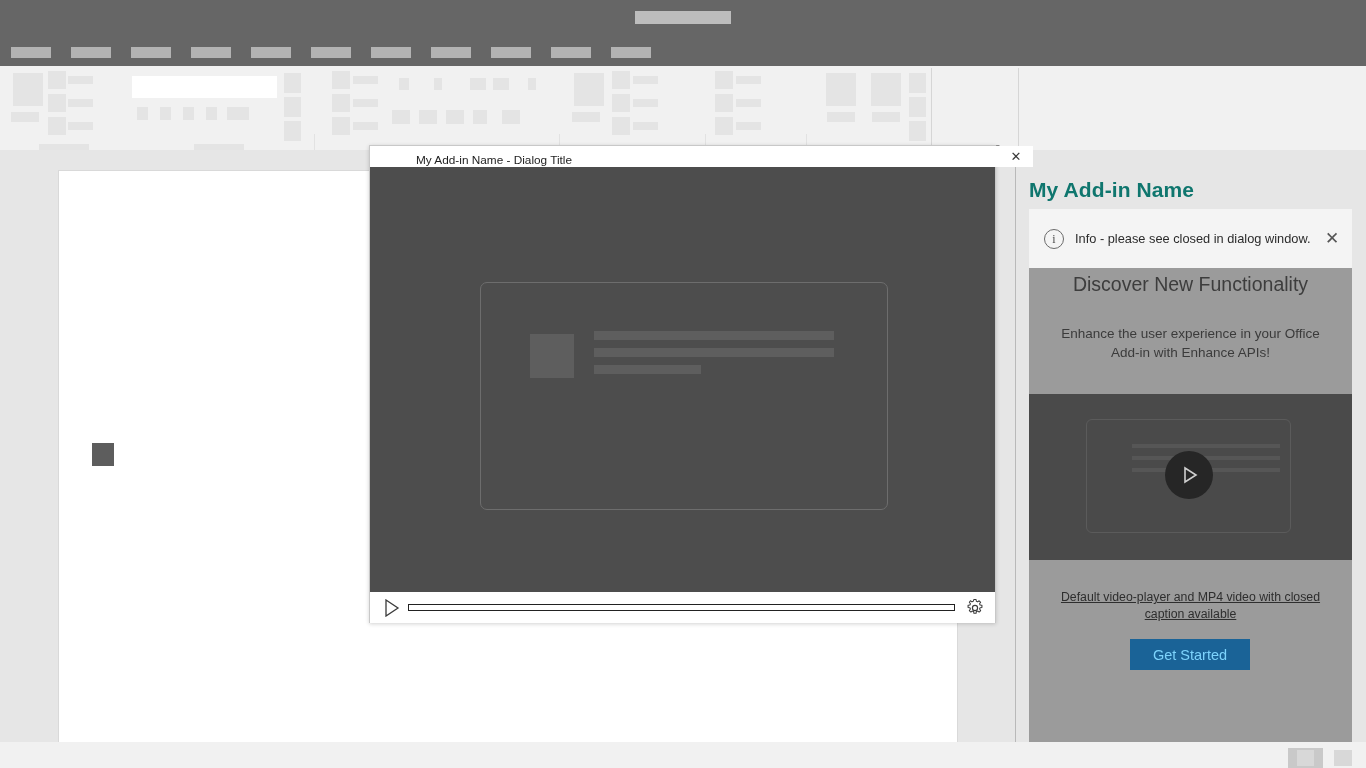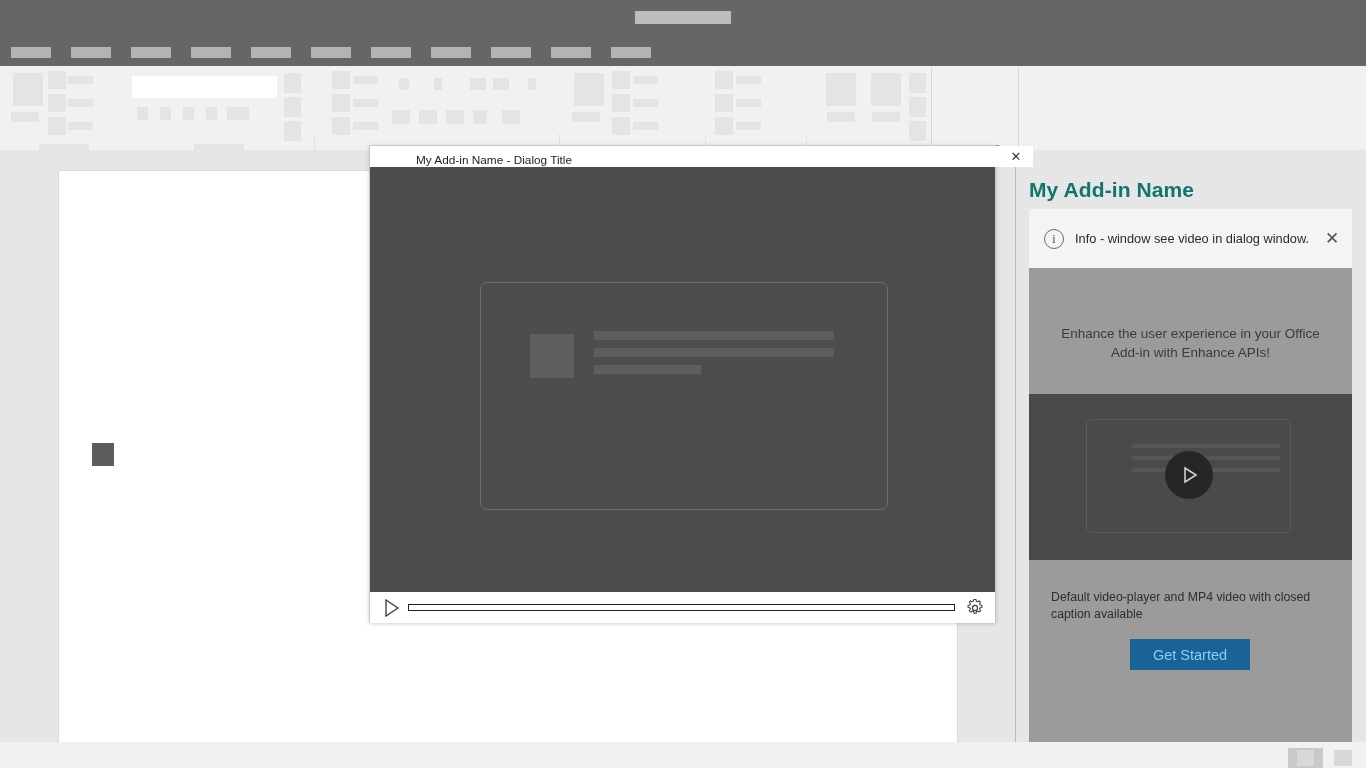--- a/index.html
+++ b/index.html
@@ -68,21 +68,21 @@
   #videopanel{left:1029px;top:394px;width:323px;height:166px;background:#4a4a4a;}
   #video-frame{position:absolute;left:57px;top:25px;width:205px;height:114px;
                border:1px solid #5b5b5b;border-radius:6px;box-sizing:border-box;}
   #video-sq{position:absolute;left:92px;top:443px;width:22px;height:23px;background:#5d5d5d;}
   .video-line{position:absolute;background:#565656;height:4px;}
   #play-circle{left:1165px;top:451px;width:48px;height:48px;border-radius:50%;background:#262626;
                display:flex;align-items:center;justify-content:center;cursor:pointer;}
 
   
   #videocaption-wrap{left:1029px;top:560px;width:323px;height:182px;background:#9b9b9b;}
-  #videocaption{position:absolute;left:22px;top:29px;width:279px;font-size:12.3px;color:#2e2e2e;line-height:17px;}
+  #videocaption{position:absolute;left:22px;top:29px;width:279px;text-align:center;font-size:12.3px;color:#2e2e2e;line-height:17px;text-decoration:underline;}
   #getstarted{position:absolute;left:101px;top:79px;width:120px;height:31px;background:#1a6397;color:#7dd3fc;
               border:none;font-size:14.5px;font-family:"Liberation Sans",sans-serif;cursor:pointer;}
 
   
   #dialog{left:369px;top:145px;width:627px;height:478px;background:#ffffff;border:1px solid #c8c8c8;box-sizing:border-box;
           box-shadow:0 1px 4px rgba(0,0,0,.18);}
   #dialog-titlebar{position:absolute;left:0;top:0;width:625px;height:21px;background:#ffffff;display:flex;align-items:flex-end;padding-left:38px;}
   #dialog-title{margin-left:8px;font-size:11.8px;color:#1d1d1d;}
   #dialog-close{position:absolute;right:4px;top:0;width:26px;height:21px;display:flex;align-items:center;justify-content:center;
                 font-size:13px;color:#3a3a3a;cursor:pointer;}
@@ -205,25 +205,26 @@
 <div id="taskpane" class="abs"></div>
 <div id="taskpane-scrollbar" class="abs">
   
 </div>
 <div id="taskpane-title" class="abs">My Add-in Name</div>
 
 <div id="infobar" class="abs">
   <div id="info-icon">
       <span>i</span>
     </div>
-  <div id="info-text">Info - window see video in dialog window.</div>
+  <div id="info-text">Info - please see closed in dialog window.</div>
   <div id="info-close">✕</div>
 </div>
 
 <div id="hero" class="abs">
+  <div id="hero-title">Discover New Functionality</div>
   <div id="hero-sub">Enhance the user experience in your Office Add-in with Enhance APIs!</div>
 </div>
 
 <div id="videopanel" class="abs">
   <div id="video-frame"></div>
 </div>
 <div id="video-sq" class="abs"></div>
 <div class="abs video-line" style="left:1132px;top:444px;width:148px"></div>
 <div class="abs video-line" style="left:1132px;top:456px;width:148px"></div>
 <div class="abs video-line" style="left:1132px;top:468px;width:148px"></div>

